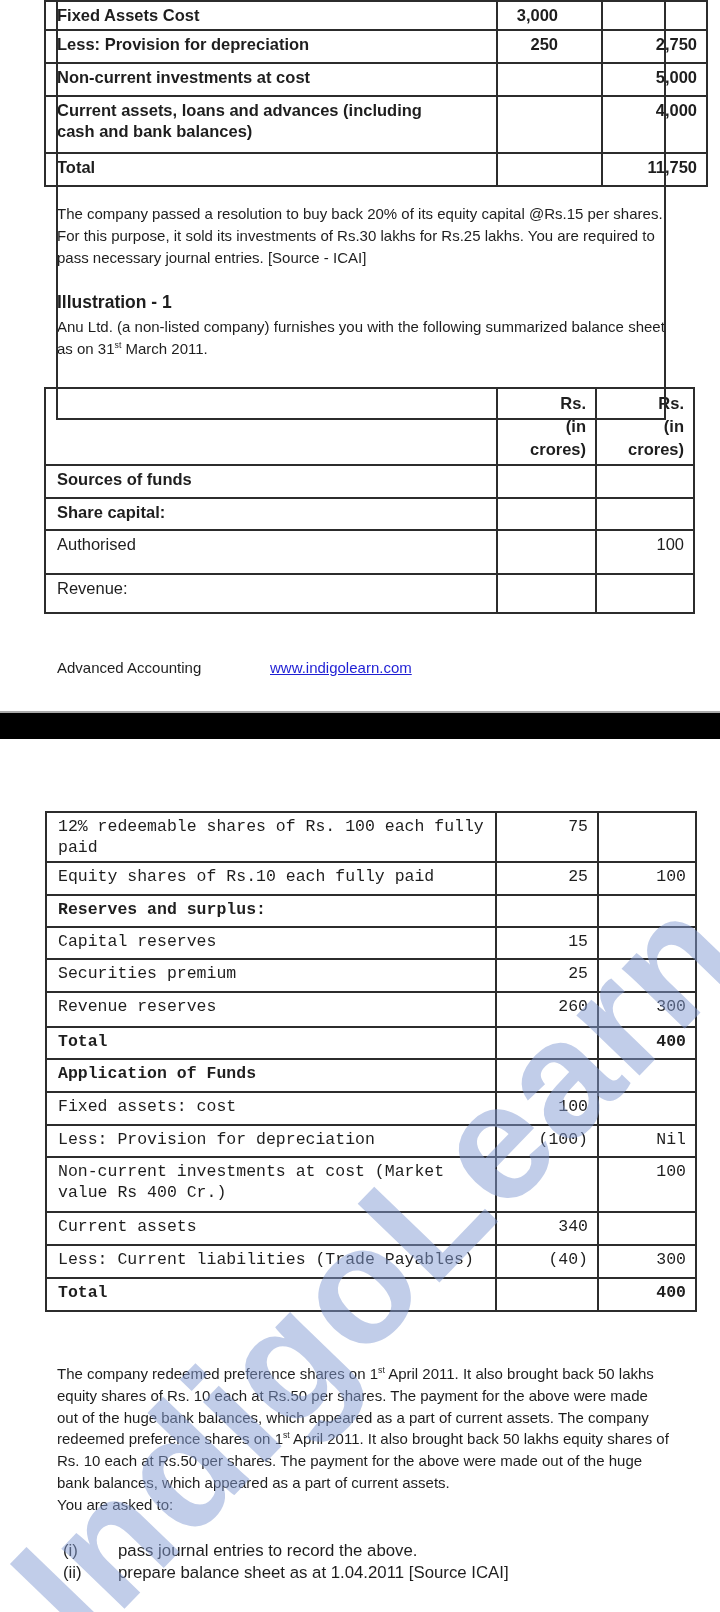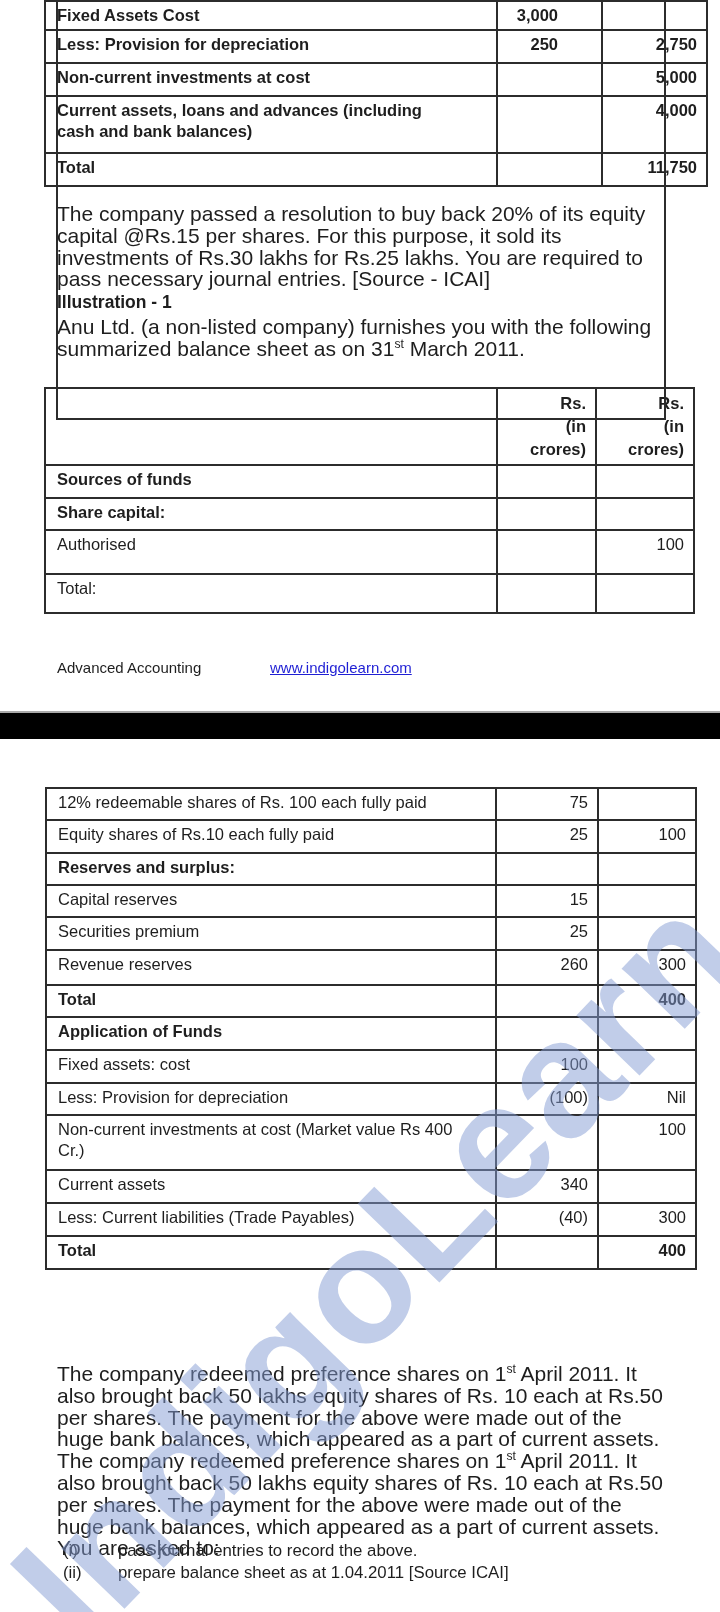--- a/index.html
+++ b/index.html
@@ -22,21 +22,21 @@
   .b{font-weight:bold;}
   .narrow{display:block;max-width:398px;}
   .hdr3 span{display:block;text-align:right;font-weight:bold;line-height:23px;}
   
   .artifact{
     position:absolute;left:56px;top:0;width:606px;height:418px;
     border-left:2px solid #2c2c2c;border-right:2px solid #2c2c2c;
     border-bottom:2px solid #2c2c2c;pointer-events:none;z-index:2;
   }
   
-  .para{position:absolute;font-size:21px;line-height:21.8px;z-index:1;}
+  .para{position:absolute;font-size:15px;line-height:21.8px;z-index:1;}
   .heading{position:absolute;font-size:17.5px;font-weight:bold;z-index:1;}
   sup.s{font-size:0.58em;vertical-align:super;line-height:0;}
   
   .footer-item{position:absolute;top:659px;font-size:15px;z-index:1;}
   a.link{color:#1f1fd4;text-decoration:underline;cursor:pointer;}
   
   .sep-line{position:absolute;left:0;top:711px;width:720px;height:2px;background:#aaaaaa;z-index:3;}
   .sep-bar{position:absolute;left:0;top:713px;width:720px;height:26px;z-index:3;}
   
   .tasks{position:absolute;left:63px;top:1540px;font-size:16.8px;line-height:22px;z-index:1;}
@@ -128,35 +128,35 @@
       <td class="b">Share capital:</td>
       <td class="num"></td>
       <td class="num"></td>
     </tr>
     <tr style="height:44px">
       <td>Authorised</td>
       <td class="num"></td>
       <td class="num">100</td>
     </tr>
     <tr style="height:39px">
-      <td>Total:</td>
+      <td>Revenue:</td>
       <td class="num"></td>
       <td class="num"></td>
     </tr>
   </tbody>
 </table>
 
 <div class="footer-item" style="left:57px;">Advanced Accounting</div>
 <a class="footer-item link" style="left:270px;">www.indigolearn.com</a>
 <div class="footer-item" style="left:722px;">18</div>
 
 <div class="sep-line"></div>
 <div class="sep-bar" style="background:#000000;"></div>
 
-<table class="sheet" style="left:45px;top:787px;width:650px;">
+<table class="sheet" style="left:45px;top:811px;width:650px;font-family:Liberation Mono, monospace;">
   <colgroup>
       <col style="width:450px">
       <col style="width:102px">
       <col style="width:98px">
     </colgroup>
   <tbody>
     <tr style="height:32px">
       <td>12% redeemable shares of Rs. 100 each fully paid</td>
       <td class="num">75</td>
       <td class="num"></td>

